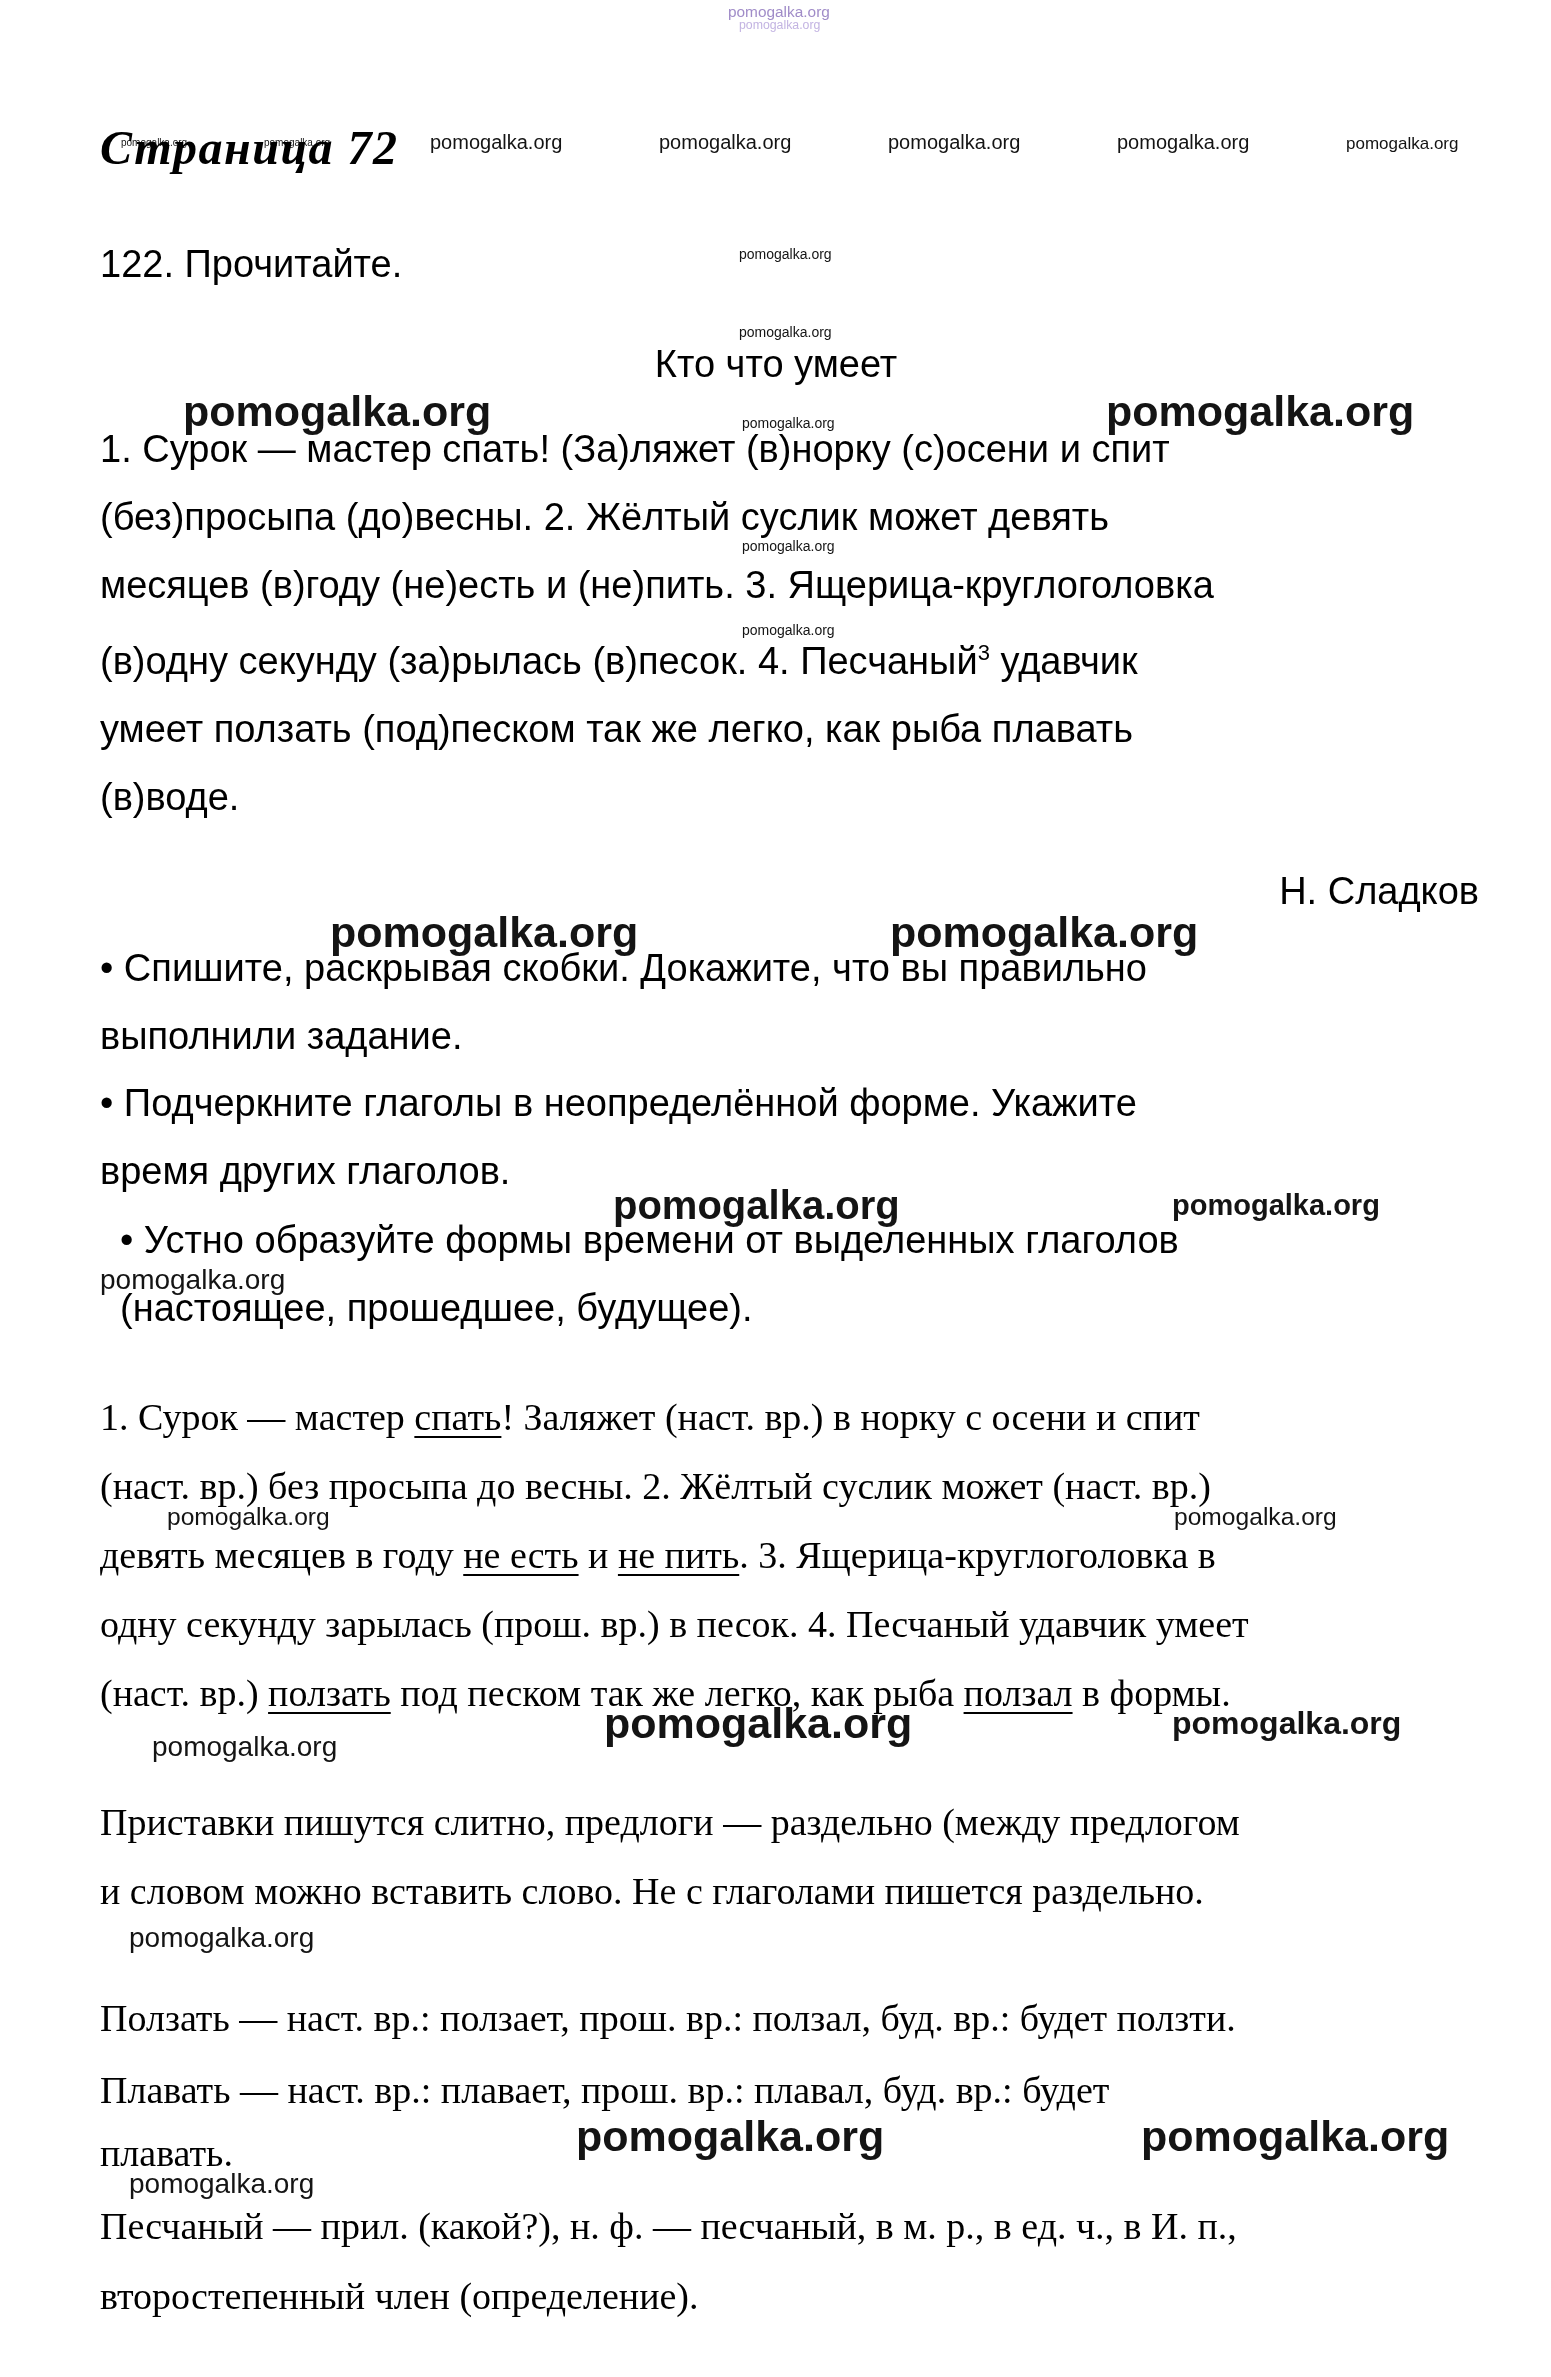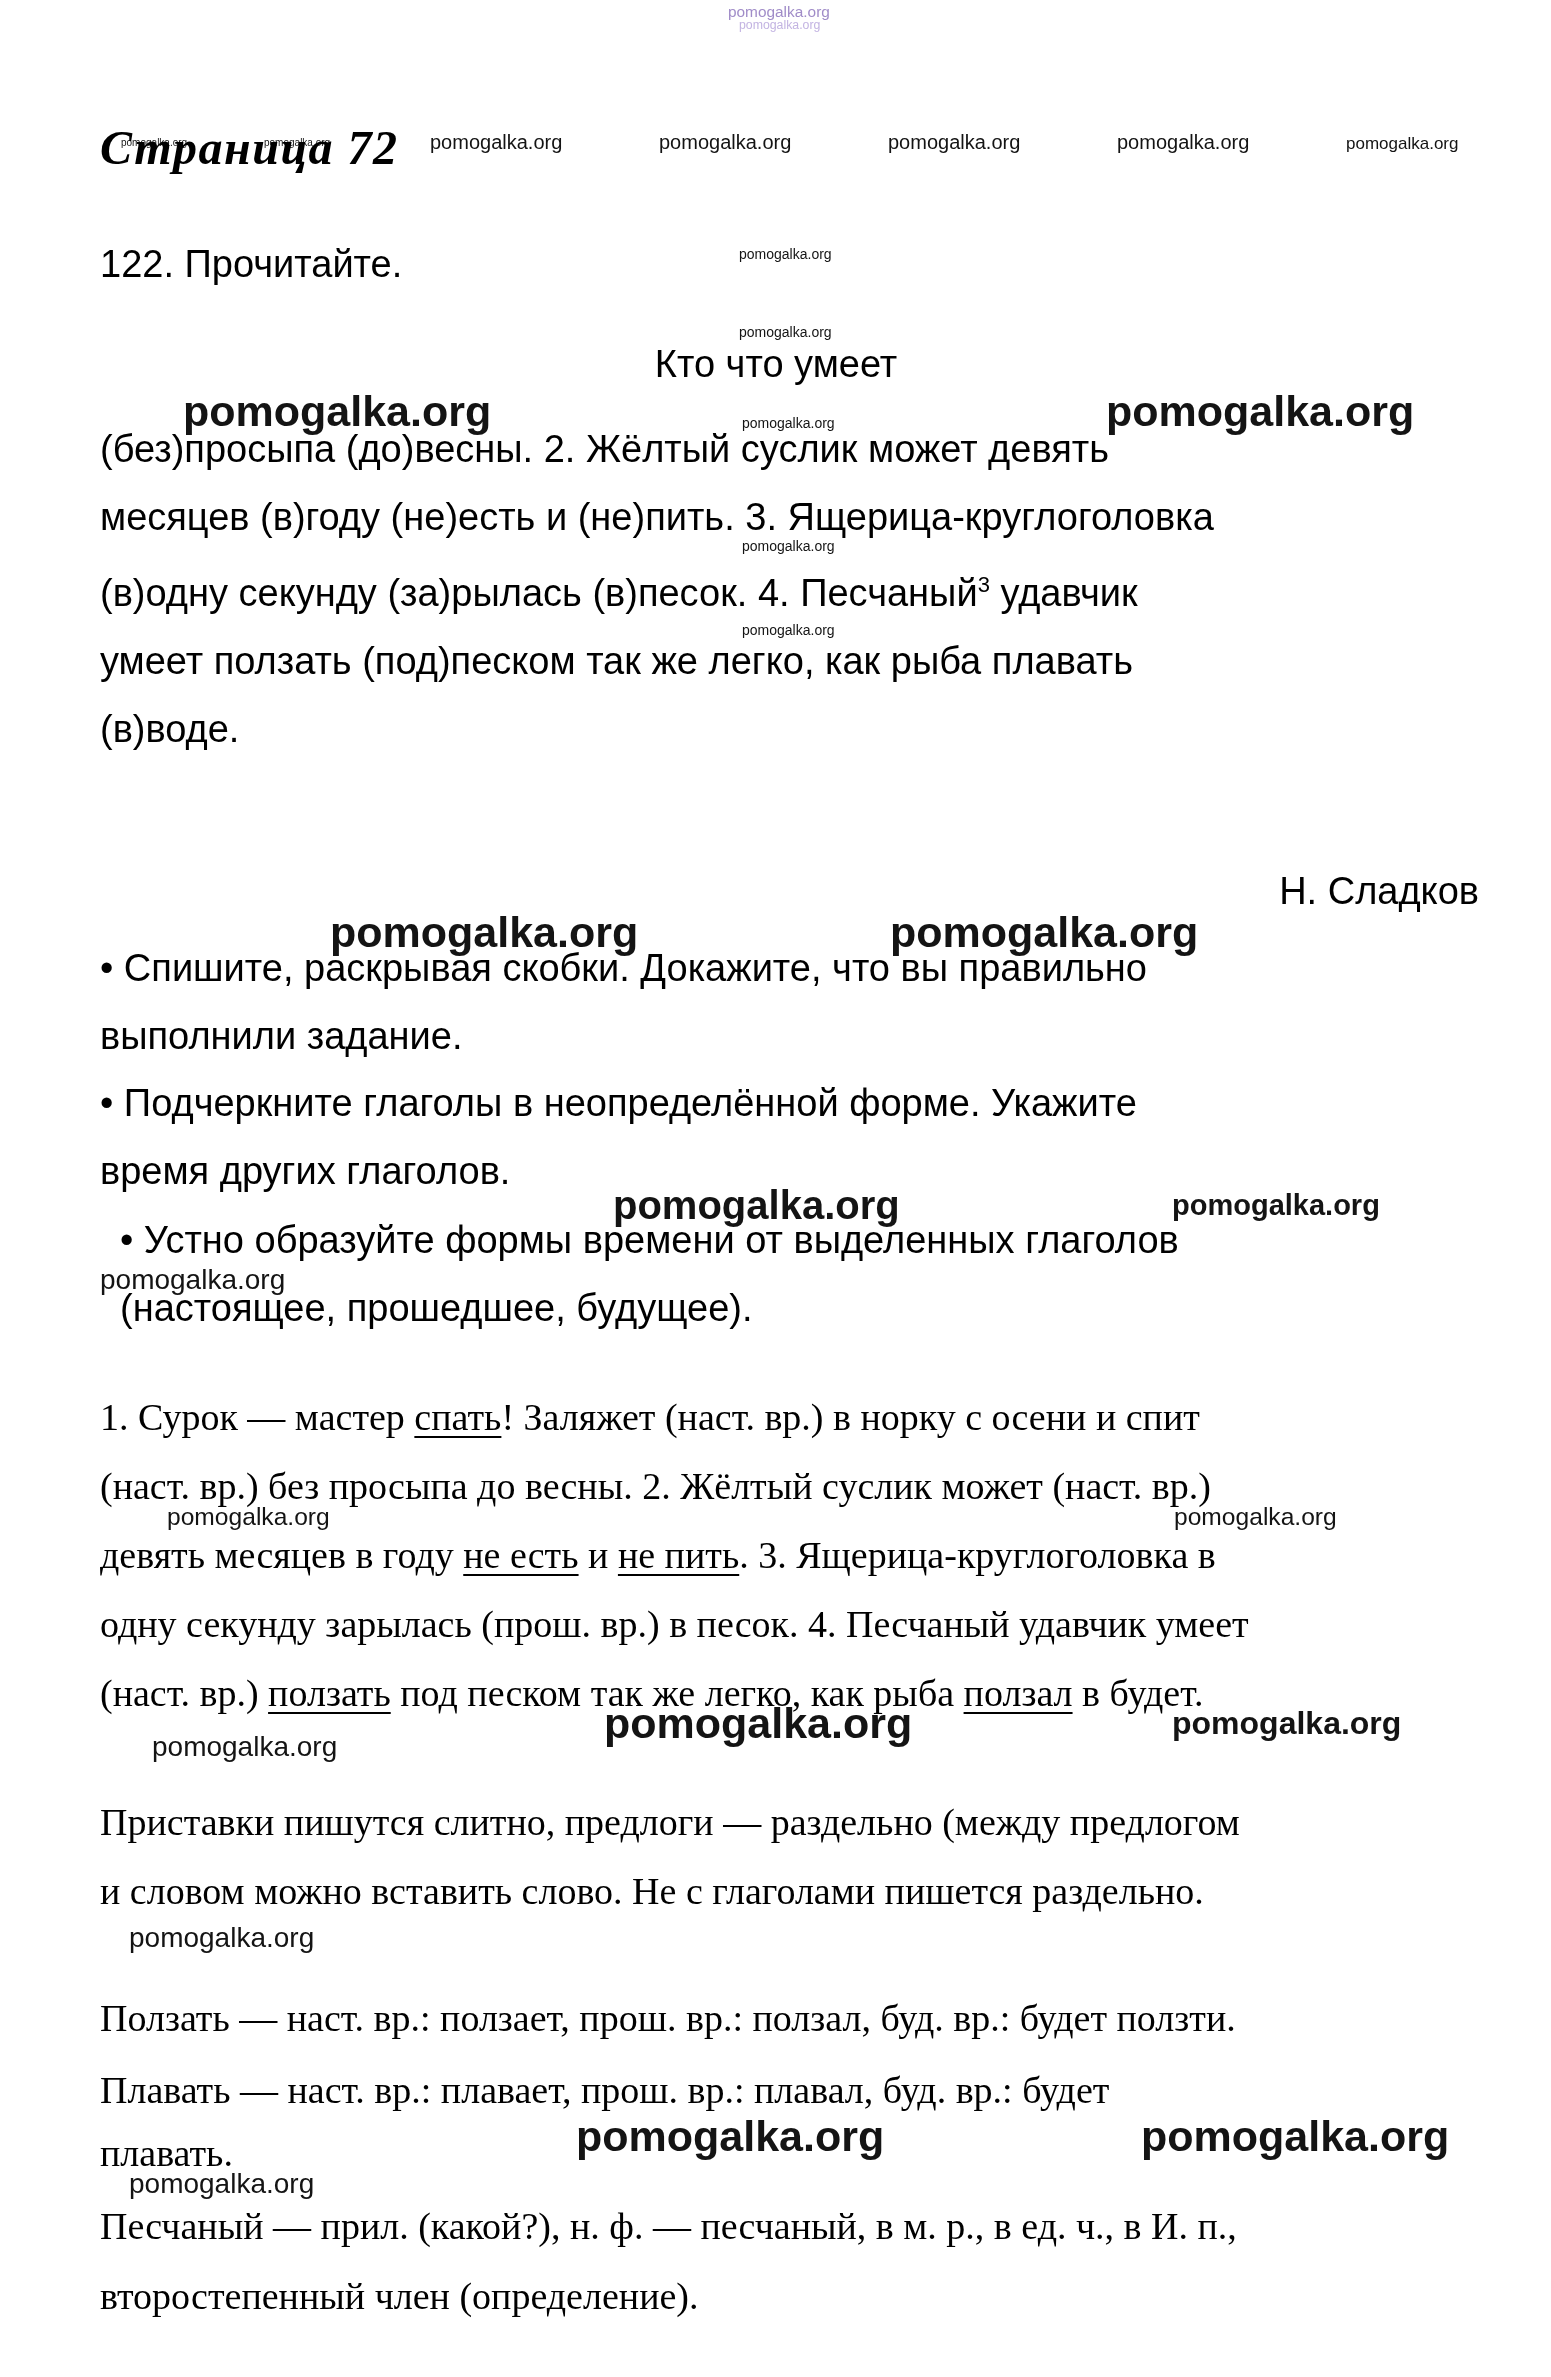--- a/index.html
+++ b/index.html
@@ -57,20 +57,21 @@
   <span class="wm wm-b" style="left:1141px;top:2112px;font-size:43px;">pomogalka.org</span>
   <span class="wm" style="left:129px;top:2168px;font-size:28px;">pomogalka.org</span>
 
   <div class="abs page-title" style="left:100px;top:120px;">Страница 72</div>
 
   <div class="abs body-sans" style="left:100px;top:230px;">122. Прочитайте.</div>
 
   <div class="abs center body-sans" style="top:330px;">Кто что умеет</div>
 
   <div class="abs body-sans" style="left:100px;top:415px;">
+    <div>1. Сурок — мастер спать! (За)ляжет (в)норку (с)осени и спит</div>
     <div>(без)просыпа (до)весны. 2. Жёлтый суслик может девять</div>
     <div>месяцев (в)году (не)есть и (не)пить. 3. Ящерица-круглоголовка</div>
     <div><span>(в)одну секунду (за)рылась (в)песок. 4. Песчаный</span><sup>3</sup><span> удавчик</span></div>
     <div>умеет ползать (под)песком так же легко, как рыба плавать</div>
     <div>(в)воде.</div>
   </div>
 
   <div class="abs right body-sans" style="top:857px;">Н. Сладков</div>
 
   <div class="abs body-sans" style="left:100px;top:934px;">
@@ -84,21 +85,21 @@
   <div class="abs body-sans" style="left:100px;top:1206px;margin-left:20px;">
     <div>• Устно образуйте формы времени от выделенных глаголов</div>
     <div>(настоящее, прошедшее, будущее).</div>
   </div>
 
   <div class="abs body-serif" style="left:100px;top:1383px;">
     <div><span>1. Сурок — мастер </span><span class="u">спать</span><span>! Заляжет (наст. вр.) в норку с осени и спит</span></div>
     <div>(наст. вр.) без просыпа до весны. 2. Жёлтый суслик может (наст. вр.)</div>
     <div><span>девять месяцев в году </span><span class="u">не есть</span><span> и </span><span class="u">не пить</span><span>. 3. Ящерица-круглоголовка в</span></div>
     <div>одну секунду зарылась (прош. вр.) в песок. 4. Песчаный удавчик умеет</div>
-    <div><span>(наст. вр.) </span><span class="u">ползать</span><span> под песком так же легко, как рыба </span><span class="u">ползал</span><span> в будет.</span></div>
+    <div><span>(наст. вр.) </span><span class="u">ползать</span><span> под песком так же легко, как рыба </span><span class="u">ползал</span><span> в формы.</span></div>
   </div>
 
   <div class="abs body-serif" style="left:100px;top:1788px;">
     <div>Приставки пишутся слитно, предлоги — раздельно (между предлогом</div>
     <div>и словом можно вставить слово. Не с глаголами пишется раздельно.</div>
   </div>
 
   <div class="abs one-serif" style="left:100px;top:1997px;">Ползать — наст. вр.: ползает, прош. вр.: ползал, буд. вр.: будет ползти.</div>
   <div class="abs one-serif" style="left:100px;top:2069px;">Плавать — наст. вр.: плавает, прош. вр.: плавал, буд. вр.: будет</div>
   <div class="abs one-serif" style="left:100px;top:2132px;">плавать.</div>

